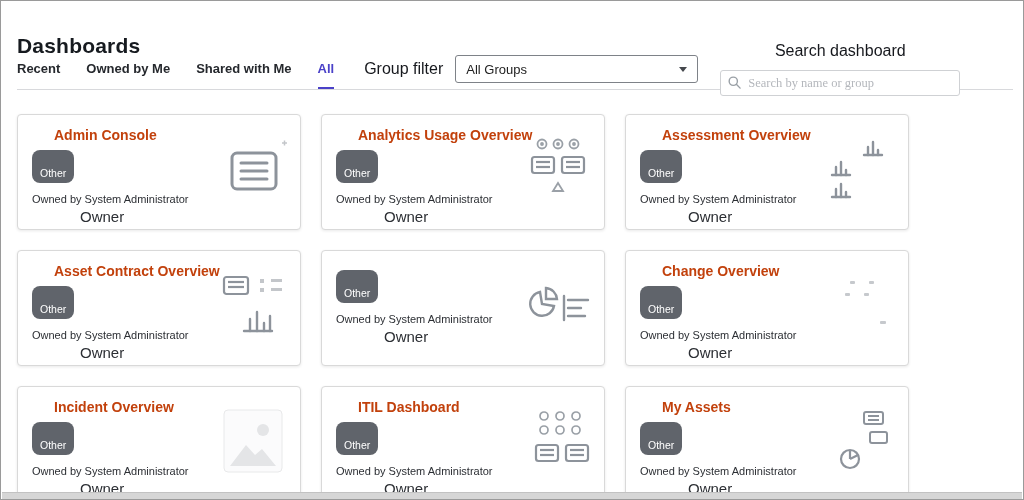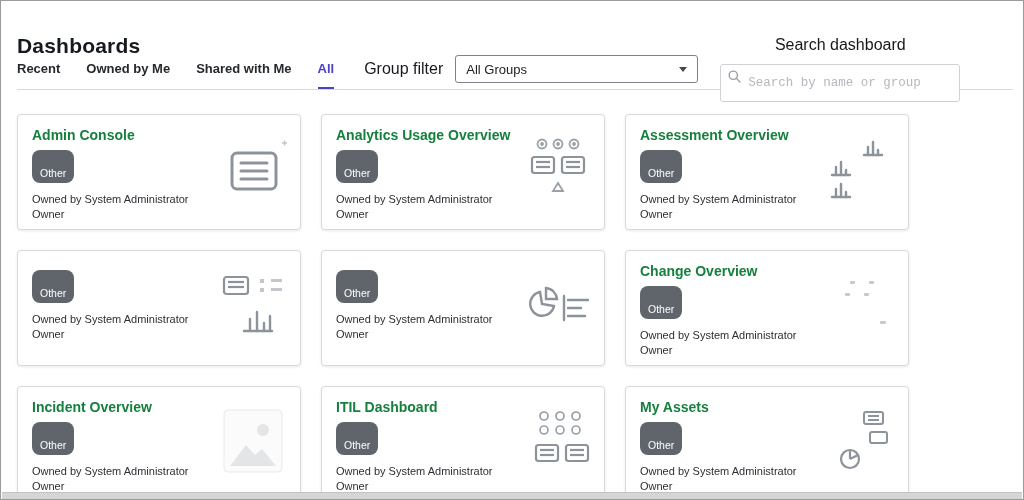--- a/index.html
+++ b/index.html
@@ -52,46 +52,46 @@
     width: 0; height: 0;
     border-left: 4.5px solid transparent;
     border-right: 4.5px solid transparent;
     border-top: 5.5px solid #45484d;
   }
 
   .search-group { display: flex; align-items: center; margin-left: 22px; gap: 10px; flex-direction: column; }
   .search-box { position: relative; }
   .search-icon { position: absolute; left: 7px; top: 5px; width: 15px; height: 15px; }
   .search-box input {
-    width: 240px; height: 38px;
+    width: 240px; height: 26px;
     border: 1px solid #cfd1d4; border-radius: 3px;
-    padding: 0 8px 0 27px; font-family: Liberation Mono, monospace;
+    padding: 0 8px 0 27px; font-family: Liberation Serif, serif;
     font-size: 12.5px; color: #333; outline: none; background: #fff;
   }
   .search-box input::placeholder { color: #b4b7bc; }
 
   
   .grid {
     display: grid; grid-template-columns: repeat(3, 284px);
     gap: 20px; padding: 24px 16px 0 16px; align-content: start;
   }
   .card {
     position: relative; height: 116px;
     border: 1px solid #d9d9d9; border-radius: 4px;
     background: #fff; box-shadow: 0 1px 3px rgba(0,0,0,.09);
     padding: 12px 14px; cursor: pointer;
   }
-  .card-title { font-size: 14px; font-weight: bold; color: #15803d; }
+  .card-title { font-size: 14px; font-weight: bold; color: #c2410c; margin-left: 22px; }
   .badge {
     display: inline-block; margin-top: 7px;
     background: var(--badge, #60646b); color: #fff;
     font-size: 10.5px; line-height: 1; padding: 18px 8px 4px; border-radius: 8px;
   }
   .owned { margin-top: 10px; font-size: 11px; color: #2c2f34; }
-  .owner { margin-top: 3px; font-size: 11px; color: #2c2f34; }
+  .owner { margin-top: 3px; font-size: 15px; color: #2c2f34; margin-left: 48px; }
   .thumb { position: absolute; right: 8px; top: 20px; width: 76px; height: 72px; }
   .thumb svg { width: 100%; height: 100%; }
 
   
   .hscrollbar {
     position: absolute; left: 1px; right: 1px; bottom: 0; height: 7px;
     background: #d6d6d6; border-top: 1px solid #c2c2c2; cursor: pointer;
   }
 </style>
 </head>
@@ -196,20 +196,21 @@
               <g>
                 <line x1="8" y1="62" x2="26" y2="62"></line>
                 <line x1="12" y1="62" x2="12" y2="54"></line>
                 <line x1="17" y1="62" x2="17" y2="49"></line>
                 <line x1="22" y1="62" x2="22" y2="57"></line>
               </g>
             </g>
           </svg></div>
   </div>
       <div class="card">
+    <div class="card-title">Asset Contract Overview</div>
     <span class="badge">Other</span>
     <div class="owned">Owned by System Administrator</div>
     <div class="owner">Owner</div>
     <div class="thumb"><svg viewBox="0 0 76 72">
             <g fill="none" stroke="#8d939b" stroke-width="2.2">
               <rect x="8" y="6" width="24" height="17" rx="2.5"></rect>
               <line x1="12" y1="11" x2="28" y2="11"></line>
               <line x1="12" y1="16" x2="28" y2="16"></line>
             </g>
             <g fill="#c3c6ca">

